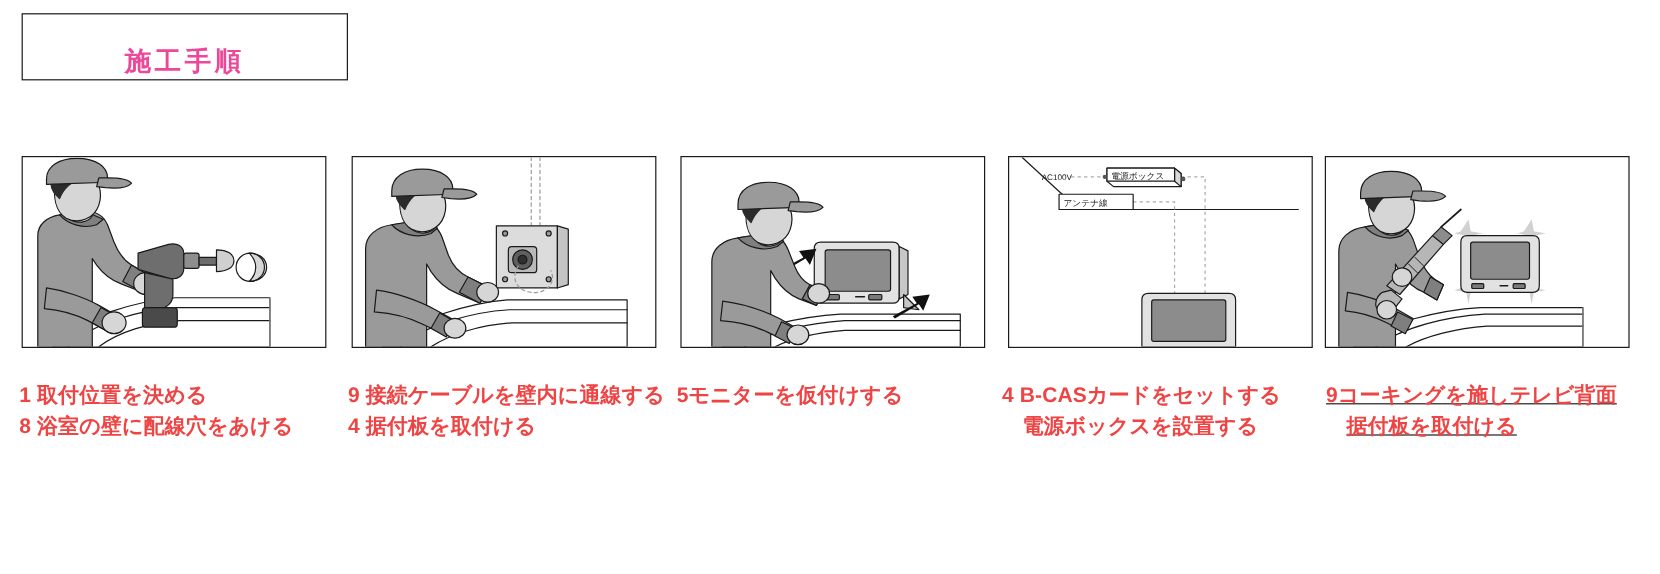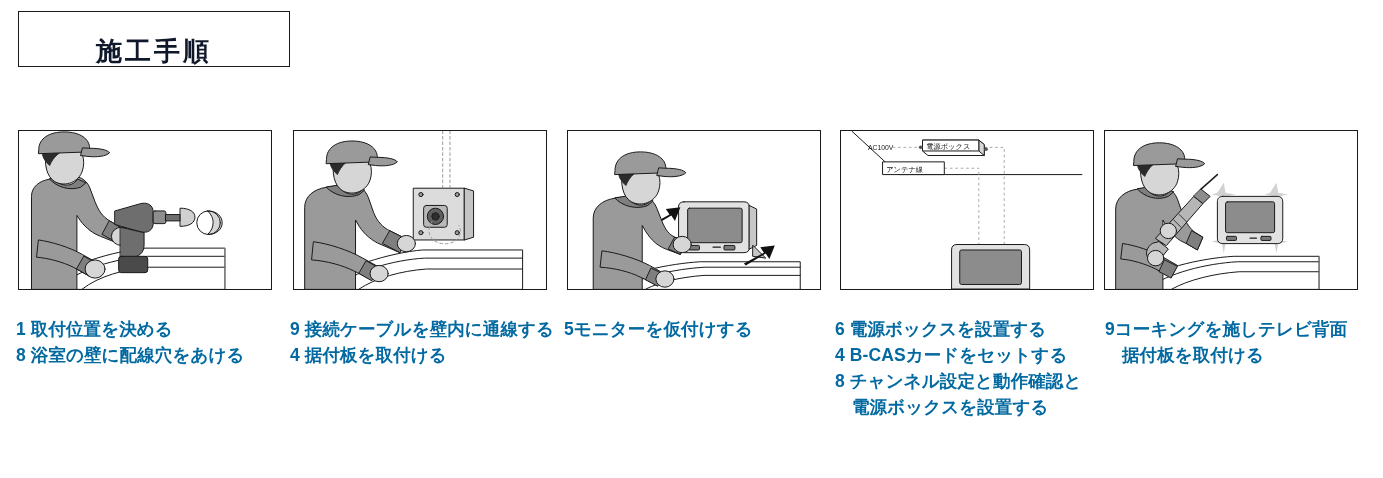--- a/index.html
+++ b/index.html
@@ -25,25 +25,25 @@
     width: 272px;
     height: 56px;
     border: 1.6px solid #1a1a1a;
     box-sizing: border-box;
     display: flex;
     align-items: center;
     justify-content: center;
     background: #fff;
   }
   .title-text {
-    font-size: 26px;
+    font-size: 22px;
     font-weight: 700;
     letter-spacing: 3px;
     line-height: 1;
-    color: #0f172a;
+    color: #ec4899;
     margin-top: 24px;
   }
 
   
   .panels {
     position: absolute;
     left: 0;
     top: 130px;
     width: 1383px;
     height: 174px;
@@ -75,27 +75,27 @@
     height: 150px;
   }
   .caption-col {
     position: absolute;
     top: 0;
   }
   #caption-col-1 { left: 16px;   width: 270px; }
   #caption-col-2 { left: 290px;  width: 272px; }
   #caption-col-3 { left: 564px;  width: 270px; }
   #caption-col-4 { left: 835px;  width: 262px; }
-  #caption-col-5 { left: 1105px; width: 268px; }
+  #caption-col-5 { left: 1105px; width: 268px; text-decoration: underline; }
 
   .caption-line {
     font-size: 17.5px;
     line-height: 26px;
     font-weight: 600;
-    color: #0369a1;
+    color: #ef4444;
     white-space: pre;
     letter-spacing: 0.1px;
   }
   .caption-line.indent { padding-left: 17px; }
 
   
   :root {
     --ink: #1a1a1a;
     --sk: #d6d6d6;     
     --md: #9a9a9a;     
@@ -375,23 +375,21 @@
   <div class="caption-col" id="caption-col-2">
     <div class="caption-line">9 接続ケーブルを壁内に通線する</div>
     <div class="caption-line">4 据付板を取付ける</div>
   </div>
 
   <div class="caption-col" id="caption-col-3">
     <div class="caption-line">5モニターを仮付けする</div>
   </div>
 
   <div class="caption-col" id="caption-col-4">
-    <div class="caption-line">6 電源ボックスを設置する</div>
     <div class="caption-line">4 B-CASカードをセットする</div>
-    <div class="caption-line">8 チャンネル設定と動作確認と</div>
     <div class="caption-line indent">電源ボックスを設置する</div>
   </div>
 
   <div class="caption-col" id="caption-col-5">
     <div class="caption-line">9コーキングを施しテレビ背面</div>
     <div class="caption-line indent">据付板を取付ける</div>
   </div>
 </div>
 
 </body></html>

